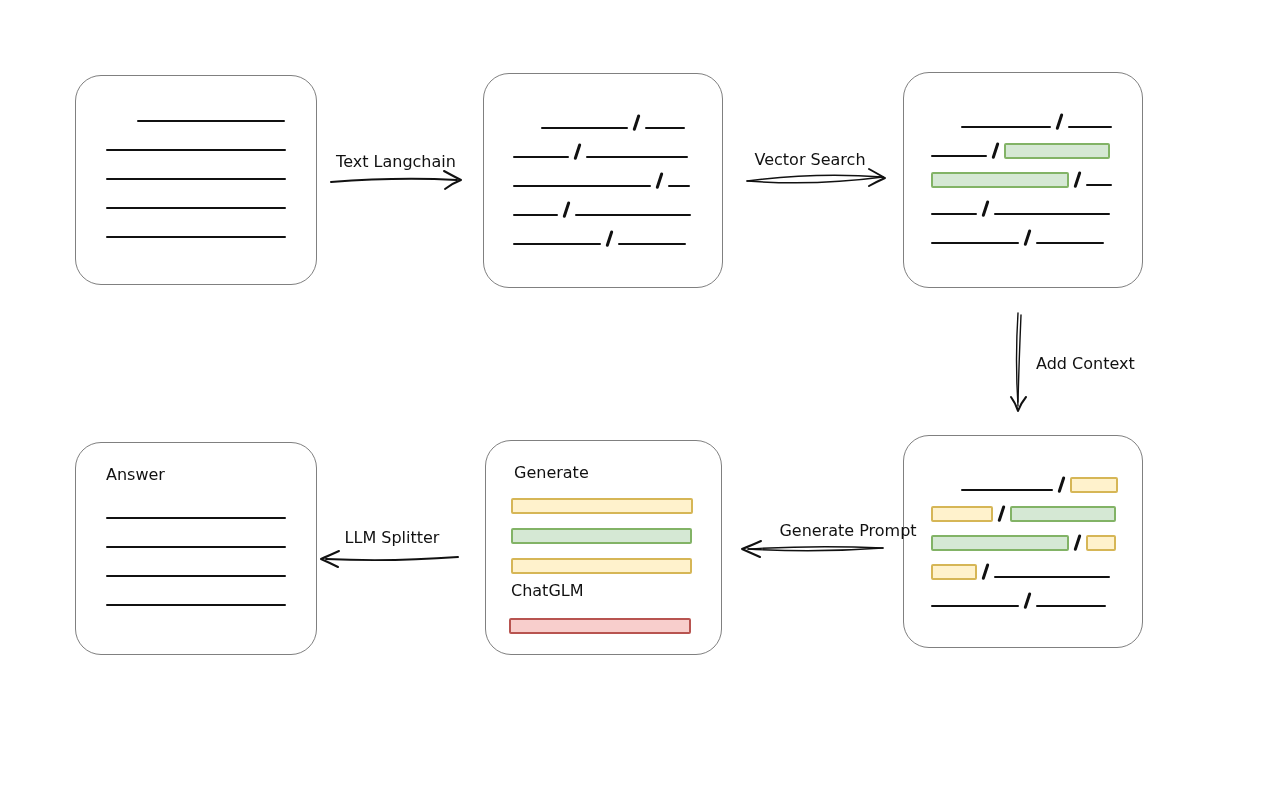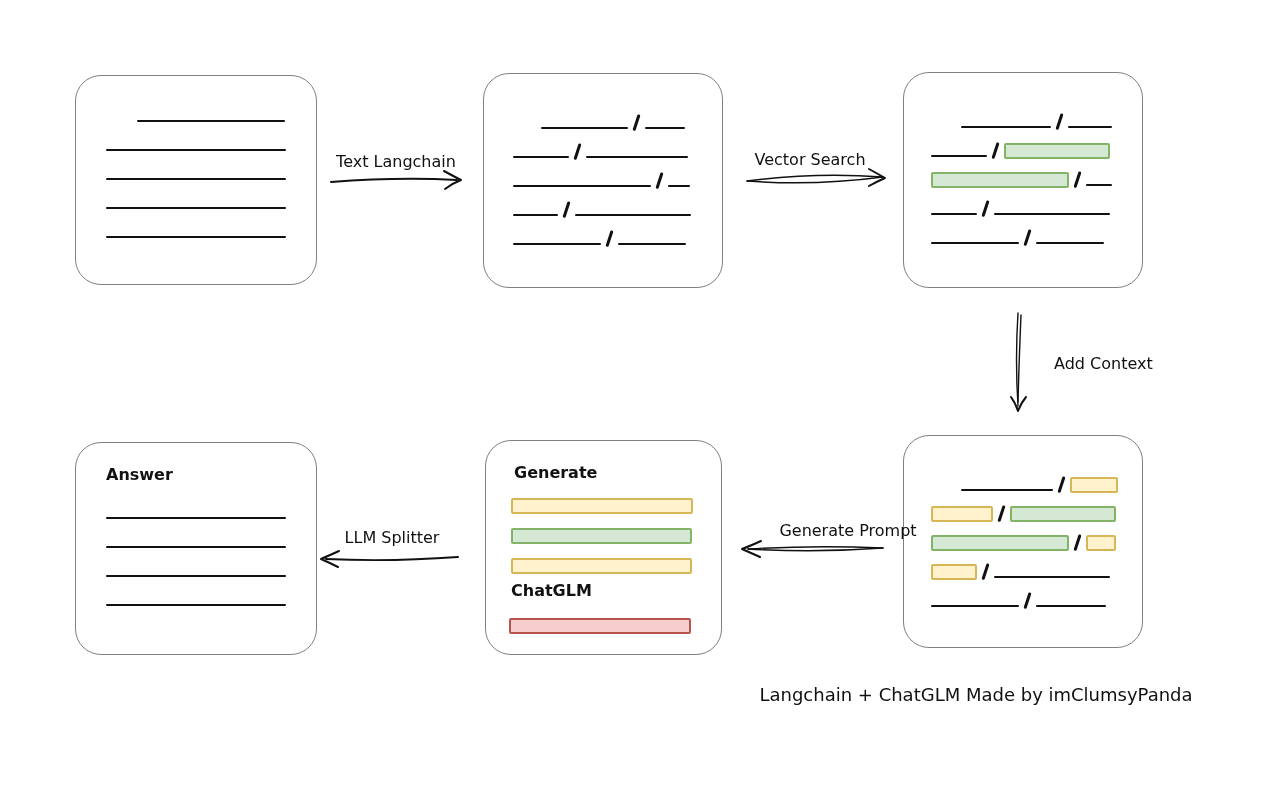--- a/index.html
+++ b/index.html
@@ -59,31 +59,30 @@
   .seg.green  { background: var(--green-fill, #d5e8d4);  border: 2px solid var(--green-border, #82b366); }
   .seg.yellow { background: var(--yellow-fill, #fff2cc); border: 2px solid var(--yellow-border, #d6b656); }
   .seg.red    { background: var(--red-fill, #f8cecc);    border: 2px solid var(--red-border, #b85450); }
   
   .node-label {
     position: absolute;
     font-size: 16px;
     line-height: 19px;
     white-space: nowrap;
     color: var(--ink, #111111);
-    font-weight: bold;
   }
   .edge-label {
     position: absolute;
     font-size: 16px;
     line-height: 19px;
     white-space: nowrap;
     transform: translate(-50%, -50%);
     color: var(--ink, #111111);
   }
-  .edge-label.left-anchored { transform: translate(0, -50%); margin-left: 18px; }
+  .edge-label.left-anchored { transform: translate(0, -50%); }
   .caption {
     position: absolute;
     font-size: 18px;
     line-height: 22px;
     white-space: nowrap;
     transform: translate(-50%, -50%);
     color: var(--ink, #111111);
   }
   
   svg.edges {
@@ -281,15 +280,14 @@
       <path d="M339,551 Q328,556 321,559 Q330,563 338,567"></path>
     </g>
   </svg>
 
   <div class="edge-label" style="left:396px; top:161px;">Text Langchain</div>
   <div class="edge-label" style="left:810px; top:159px;">Vector Search</div>
   <div class="edge-label left-anchored" style="left:1036px; top:363px;">Add Context</div>
   <div class="edge-label" style="left:848px; top:530px;">Generate Prompt</div>
   <div class="edge-label" style="left:392px; top:537px;">LLM Splitter</div>
 
-  <div class="caption" style="left:976px; top:695px;">Langchain + ChatGLM Made by imClumsyPanda</div>
 
 </div>
 
 </body></html>

